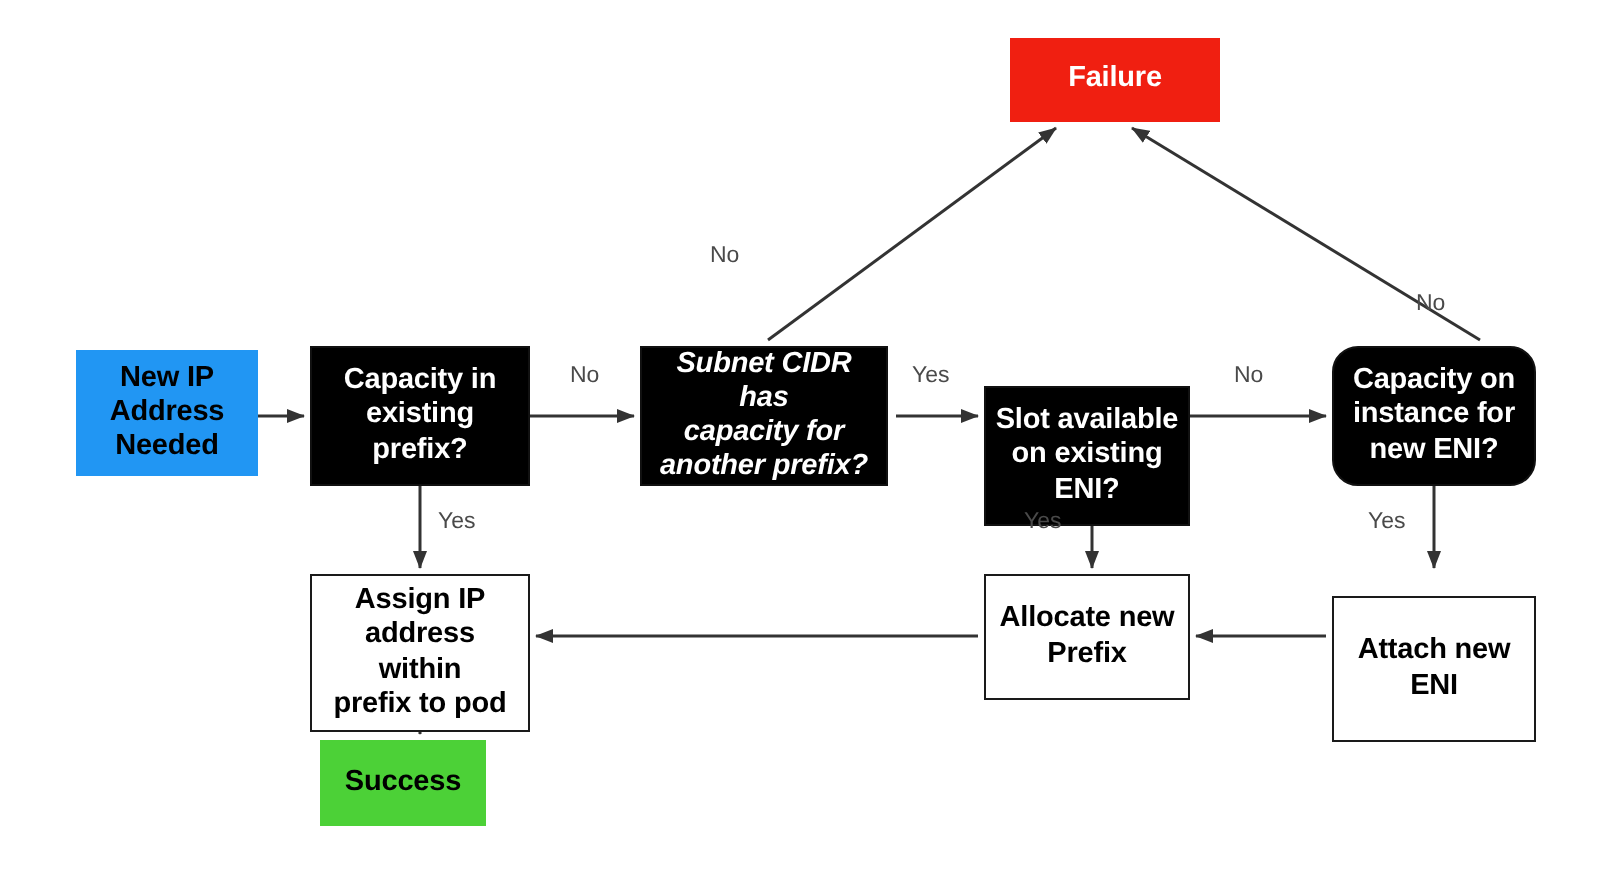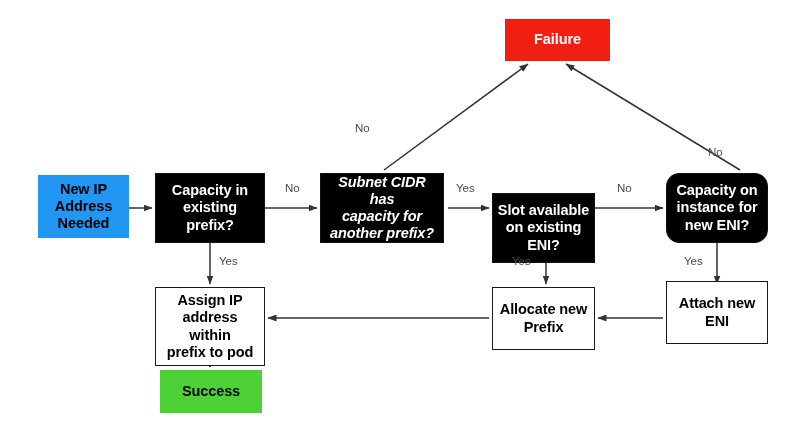--- a/index.html
+++ b/index.html
@@ -113,24 +113,24 @@
       <div class="node decision" style="left: 492px; top: 173px; width: 103px; height: 70px; margin-top: 20px;">Slot available
 on existing
 ENI?</div>
       <div class="node decision" style="left: 666px; top: 173px; width: 102px; height: 70px; border-radius: 13px;">Capacity on
 instance for
 new ENI?</div>
       <div class="node failure" style="left: 505px; top: 19px; width: 105px; height: 42px;">Failure</div>
       <div class="node process" style="left: 155px; top: 287px; width: 110px; height: 79px;">Assign IP
 address within
 prefix to pod</div>
-      <div class="node success" style="left: 160px; top: 370px; width: 102px; height: 43px;">Success</div>
+      <div class="node success" style="left: 160px; top: 370px; width: 83px; height: 43px;">Success</div>
       <div class="node process" style="left: 492px; top: 287px; width: 103px; height: 63px;">Allocate new
 Prefix</div>
-      <div class="node process" style="left: 666px; top: 281px; width: 102px; height: 63px; text-align: center;">Attach new
+      <div class="node process" style="left: 666px; top: 298px; width: 102px; height: 73px; text-align: center;">Attach new
 ENI</div>
     </div>
   <div id="label-layer">
       <div class="edge-label" style="left: 285px; top: 182px;">No</div>
       <div class="edge-label" style="left: 219px; top: 255px;">Yes</div>
       <div class="edge-label" style="left: 355px; top: 122px;">No</div>
       <div class="edge-label" style="left: 456px; top: 182px;">Yes</div>
       <div class="edge-label" style="left: 617px; top: 182px;">No</div>
       <div class="edge-label" style="left: 512px; top: 255px;">Yes</div>
       <div class="edge-label" style="left: 708px; top: 146px;">No</div>

